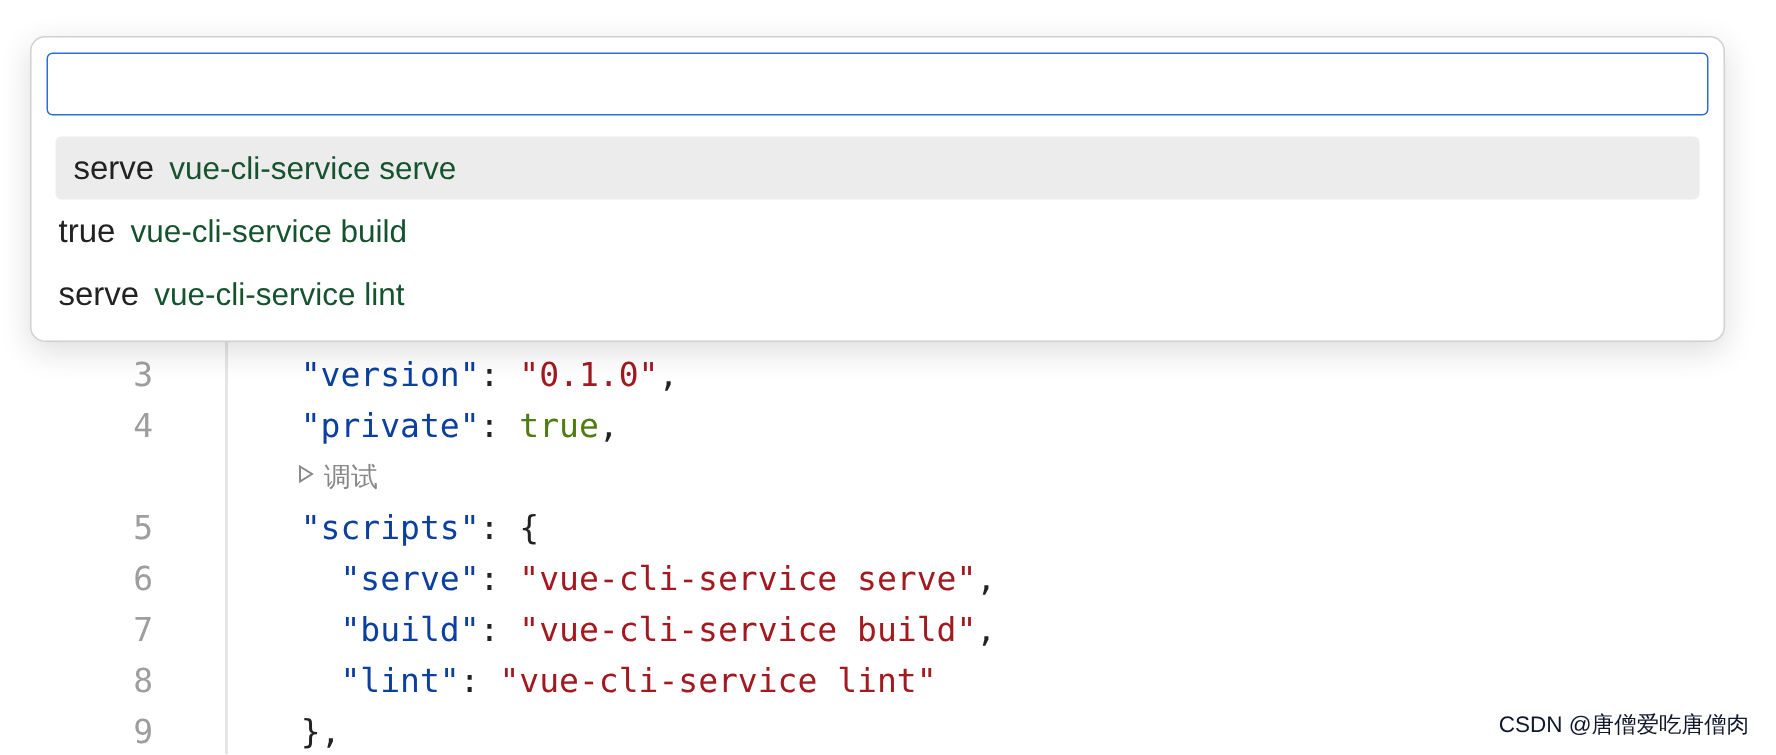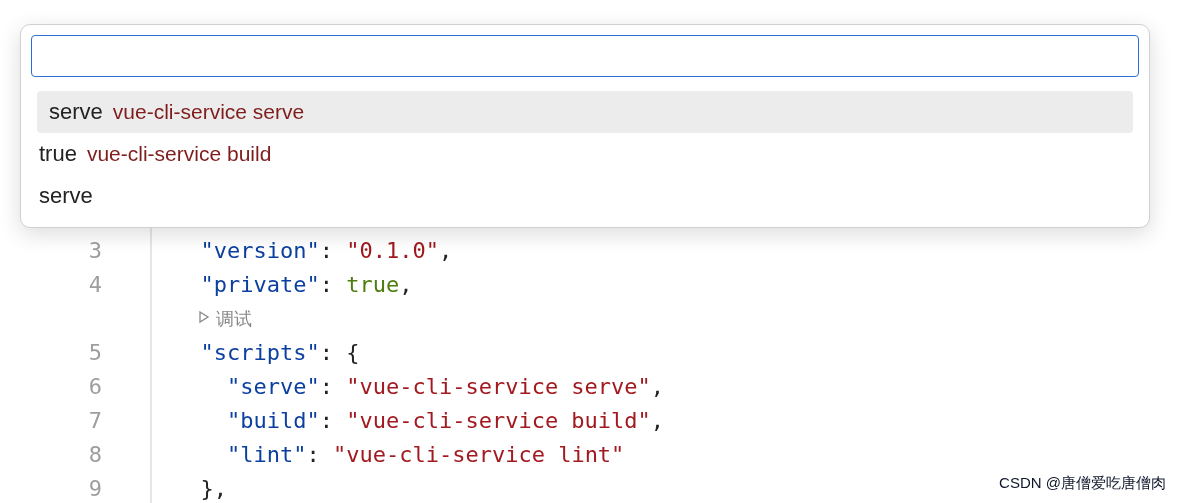--- a/index.html
+++ b/index.html
@@ -48,21 +48,21 @@
       border-radius: 4px;
       margin: 0 16px;
       padding: 8px 12px;
     }
     .command-name {
       font-size: 22px;
       color: #222;
     }
     .command-desc {
       font-size: 21px;
-      color: #7f1d1d;
+      color: #14532d;
     }
     .editor {
       position: absolute;
       top: 0;
       left: 0;
       right: 0;
       bottom: 0;
       display: flex;
       font-family: "Menlo", "Monaco", "Consolas", monospace;
       font-size: 22px;
@@ -164,17 +164,18 @@
     <div class="command-item selected">
       <span class="command-name">serve</span>
       <span class="command-desc">vue-cli-service serve</span>
     </div>
     <div class="command-item">
       <span class="command-name">true</span>
       <span class="command-desc">vue-cli-service build</span>
     </div>
     <div class="command-item">
       <span class="command-name">serve</span>
+      <span class="command-desc">vue-cli-service lint</span>
     </div>
   </div>
 </div>
 
 <div class="watermark">CSDN @唐僧爱吃唐僧肉</div>
 
 </body></html>

